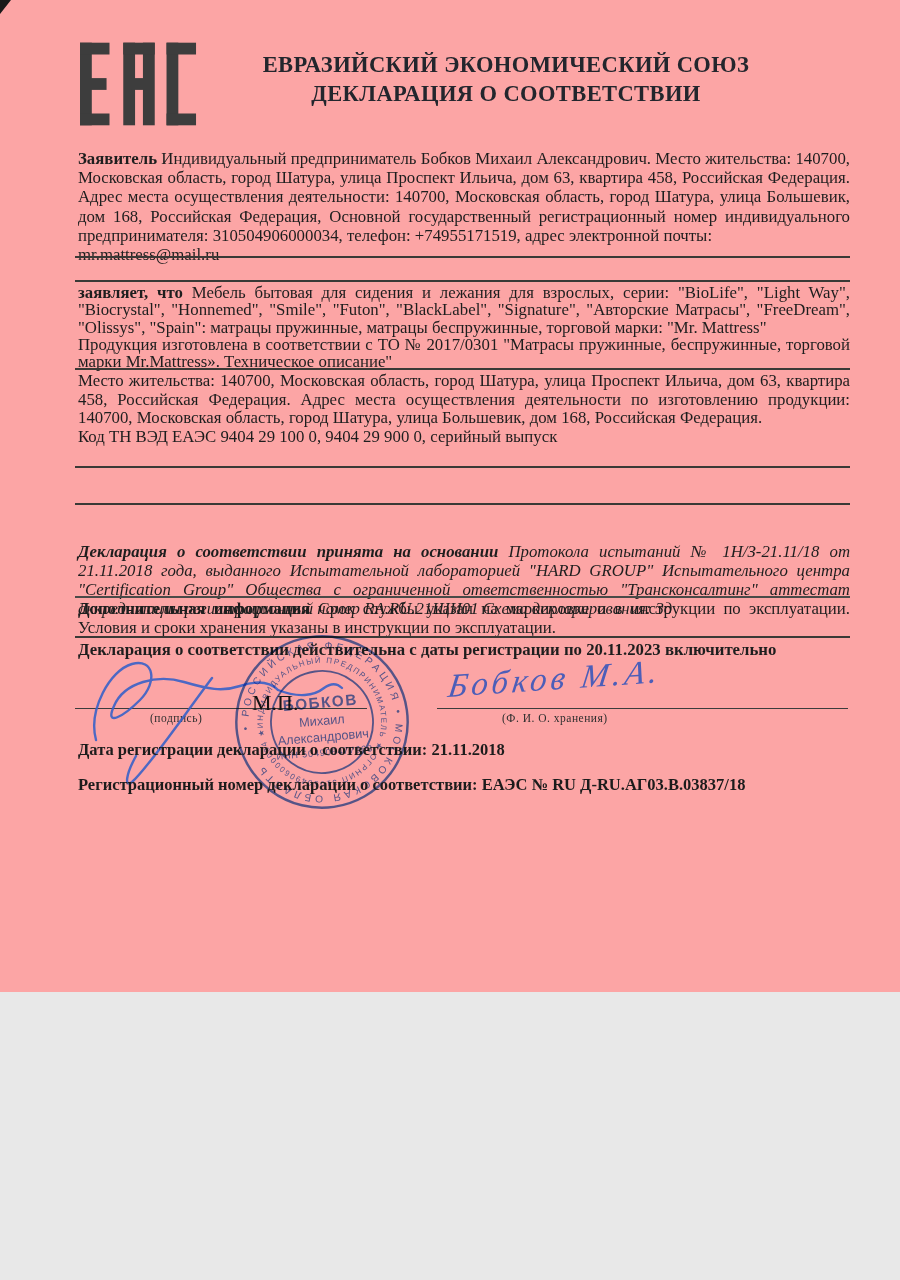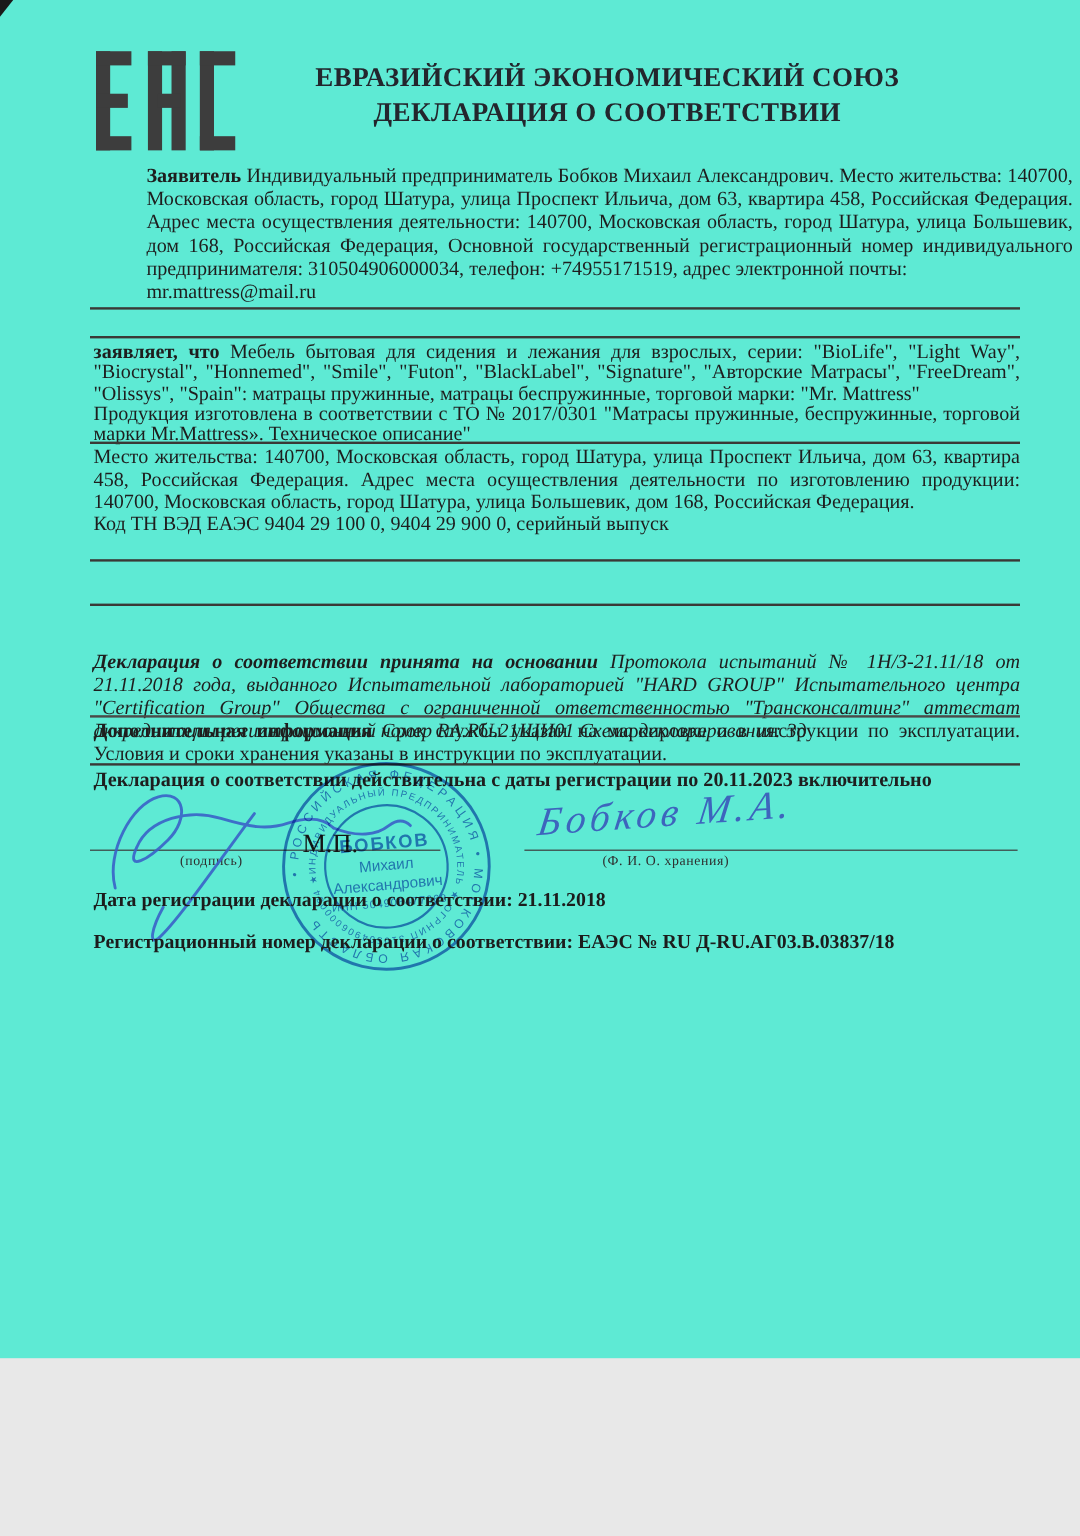--- a/index.html
+++ b/index.html
@@ -1,18 +1,18 @@
 <!DOCTYPE html>
 <html><head>
 <meta charset="utf-8">
 <style>
   html,body{margin:0;padding:0;background:#e8e8e8;}
   .page{
-    position:relative;width:900px;height:1132px;margin:0 auto;
-    background:#5eead4;overflow:hidden;
+    position:relative;width:900px;height:992px;margin:0 auto;
+    background:#fca5a5;overflow:hidden;
     font-family:"Liberation Serif","DejaVu Serif",serif;
     color:#1e1e1e;
   }
   .corner{position:absolute;left:0;top:0;width:0;height:0;
     border-top:14px solid #1a1a1a;border-right:11px solid transparent;}
   
   .logo{position:absolute;left:80px;top:42px;width:118px;height:84px;}
   
   .title{position:absolute;left:150px;top:50px;width:712px;text-align:center;
     font-weight:bold;font-size:22.5px;line-height:29px;letter-spacing:.4px;color:#23262d;}
@@ -66,21 +66,21 @@
       <rect x="88" y="0" width="30" height="12"></rect>
       <rect x="88" y="72" width="30" height="12"></rect>
     </g>
   </svg>
 
   <div class="title">
     <div>ЕВРАЗИЙСКИЙ ЭКОНОМИЧЕСКИЙ СОЮЗ</div>
     <div>ДЕКЛАРАЦИЯ О СООТВЕТСТВИИ</div>
   </div>
 
-  <div class="para" style="top:137px;line-height:19.2px;margin-left:44px;">
+  <div class="para" style="top:149px;line-height:19.2px;">
     <b>Заявитель</b>
     <span>Индивидуальный предприниматель Бобков Михаил Александрович. Место жительства: 140700, Московская область, город Шатура, улица Проспект Ильича, дом 63, квартира 458, Российская Федерация. Адрес места осуществления деятельности: 140700, Московская область, город Шатура, улица Большевик, дом 168, Российская Федерация, Основной государственный регистрационный номер индивидуального предпринимателя: 310504906000034, телефон: +74955171519, адрес электронной почты:</span><br>
     <span>mr.mattress@mail.ru</span>
   </div>
 
   <div class="rule" style="top:256px;"></div>
 
 
   <div class="rule" style="top:280px;"></div>
 

